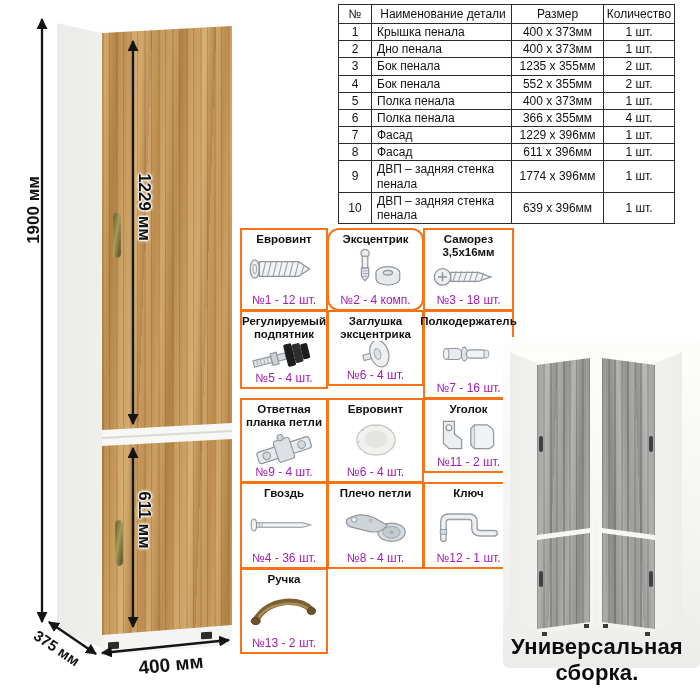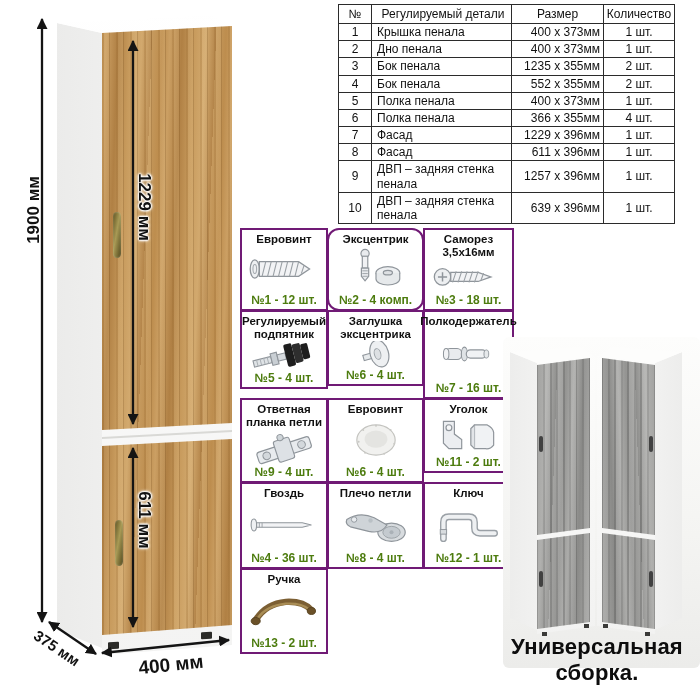--- a/index.html
+++ b/index.html
@@ -7,29 +7,29 @@
   .canvas{position:relative;width:700px;height:689px;background:#ffffff;overflow:hidden;}
   .abs{position:absolute;}
 
   
   .parts-table{left:338px;top:4px;}
   .parts-table table{border-collapse:collapse;table-layout:fixed;width:313px;font-size:12px;color:#111;}
   .parts-table th,.parts-table td{border:1px solid #2b2b2b;padding:1px 3px;line-height:1.18;font-weight:400;}
   .parts-table th{text-align:center;padding:2px 2px;}
   .c0{width:28px;text-align:center;}
   .c1{width:132px;text-align:left;padding-left:5px !important;}
-  .c2{width:87px;text-align:right;}
+  .c2{width:87px;text-align:center;}
   .c3{width:66px;text-align:center;}
 
   
   .hw-grid{position:absolute;left:240px;top:228px;width:278px;height:428px;}
-  .hw-cell{position:absolute;box-sizing:border-box;border:2px solid #701a75;background:#fff;
+  .hw-cell{position:absolute;box-sizing:border-box;border:2px solid #f97316;background:#fff;
            display:flex;flex-direction:column;align-items:center;justify-content:space-between;padding:3px 1px 2px;}
   .hw-title{font-weight:bold;font-size:11.5px;text-align:center;line-height:1.12;color:#111;}
-  .hw-count{font-weight:bold;font-size:12px;color:#4d7c0f;}
+  .hw-count{font-weight:normal;font-size:12px;color:#a21caf;}
   .hw-icon{flex:1;display:flex;align-items:center;justify-content:center;width:100%;overflow:hidden;}
 
   
   .cabinet{left:25px;top:5px;width:212px;height:678px;}
   .cab-part{position:absolute;inset:0;}
   .cab-side{clip-path:polygon(32px 18px,77px 28px,77px 643px,32px 625px);
             background:linear-gradient(to right,#e9e9e8,#f8f8f7);}
   .cab-top{clip-path:polygon(32px 18px,186px 10px,207px 21px,77px 28px);
            background:linear-gradient(to bottom,#ffffff,#f0f0ef);}
   .cab-front{clip-path:polygon(77px 28px,207px 21px,207px 640px,77px 650px);
@@ -124,21 +124,21 @@
     <div class="dim-label halo lab-lower">611 мм</div>
     <div class="dim-label lab-depth">375 мм</div>
     <div class="dim-label lab-width">400 мм</div>
   </div>
 
   <div class="abs parts-table">
     <table>
       <thead>
           <tr>
             <th class="c0">№</th>
-            <th class="c1">Регулируемый детали</th>
+            <th class="c1">Наименование детали</th>
             <th class="c2">Размер</th>
             <th class="c3">Количество</th>
           </tr>
         </thead>
       <tbody>
           <tr>
             <td class="c0">1</td>
             <td class="c1">Крышка пенала</td>
             <td class="c2">400 х 373мм</td>
             <td class="c3">1 шт.</td>
@@ -181,21 +181,21 @@
           </tr>
           <tr>
             <td class="c0">8</td>
             <td class="c1">Фасад</td>
             <td class="c2">611 х 396мм</td>
             <td class="c3">1 шт.</td>
           </tr>
           <tr>
             <td class="c0">9</td>
             <td class="c1">ДВП – задняя стенка пенала</td>
-            <td class="c2">1257 х 396мм</td>
+            <td class="c2">1774 х 396мм</td>
             <td class="c3">1 шт.</td>
           </tr>
           <tr>
             <td class="c0">10</td>
             <td class="c1">ДВП – задняя стенка пенала</td>
             <td class="c2">639 х 396мм</td>
             <td class="c3">1 шт.</td>
           </tr>
         </tbody>
     </table>

